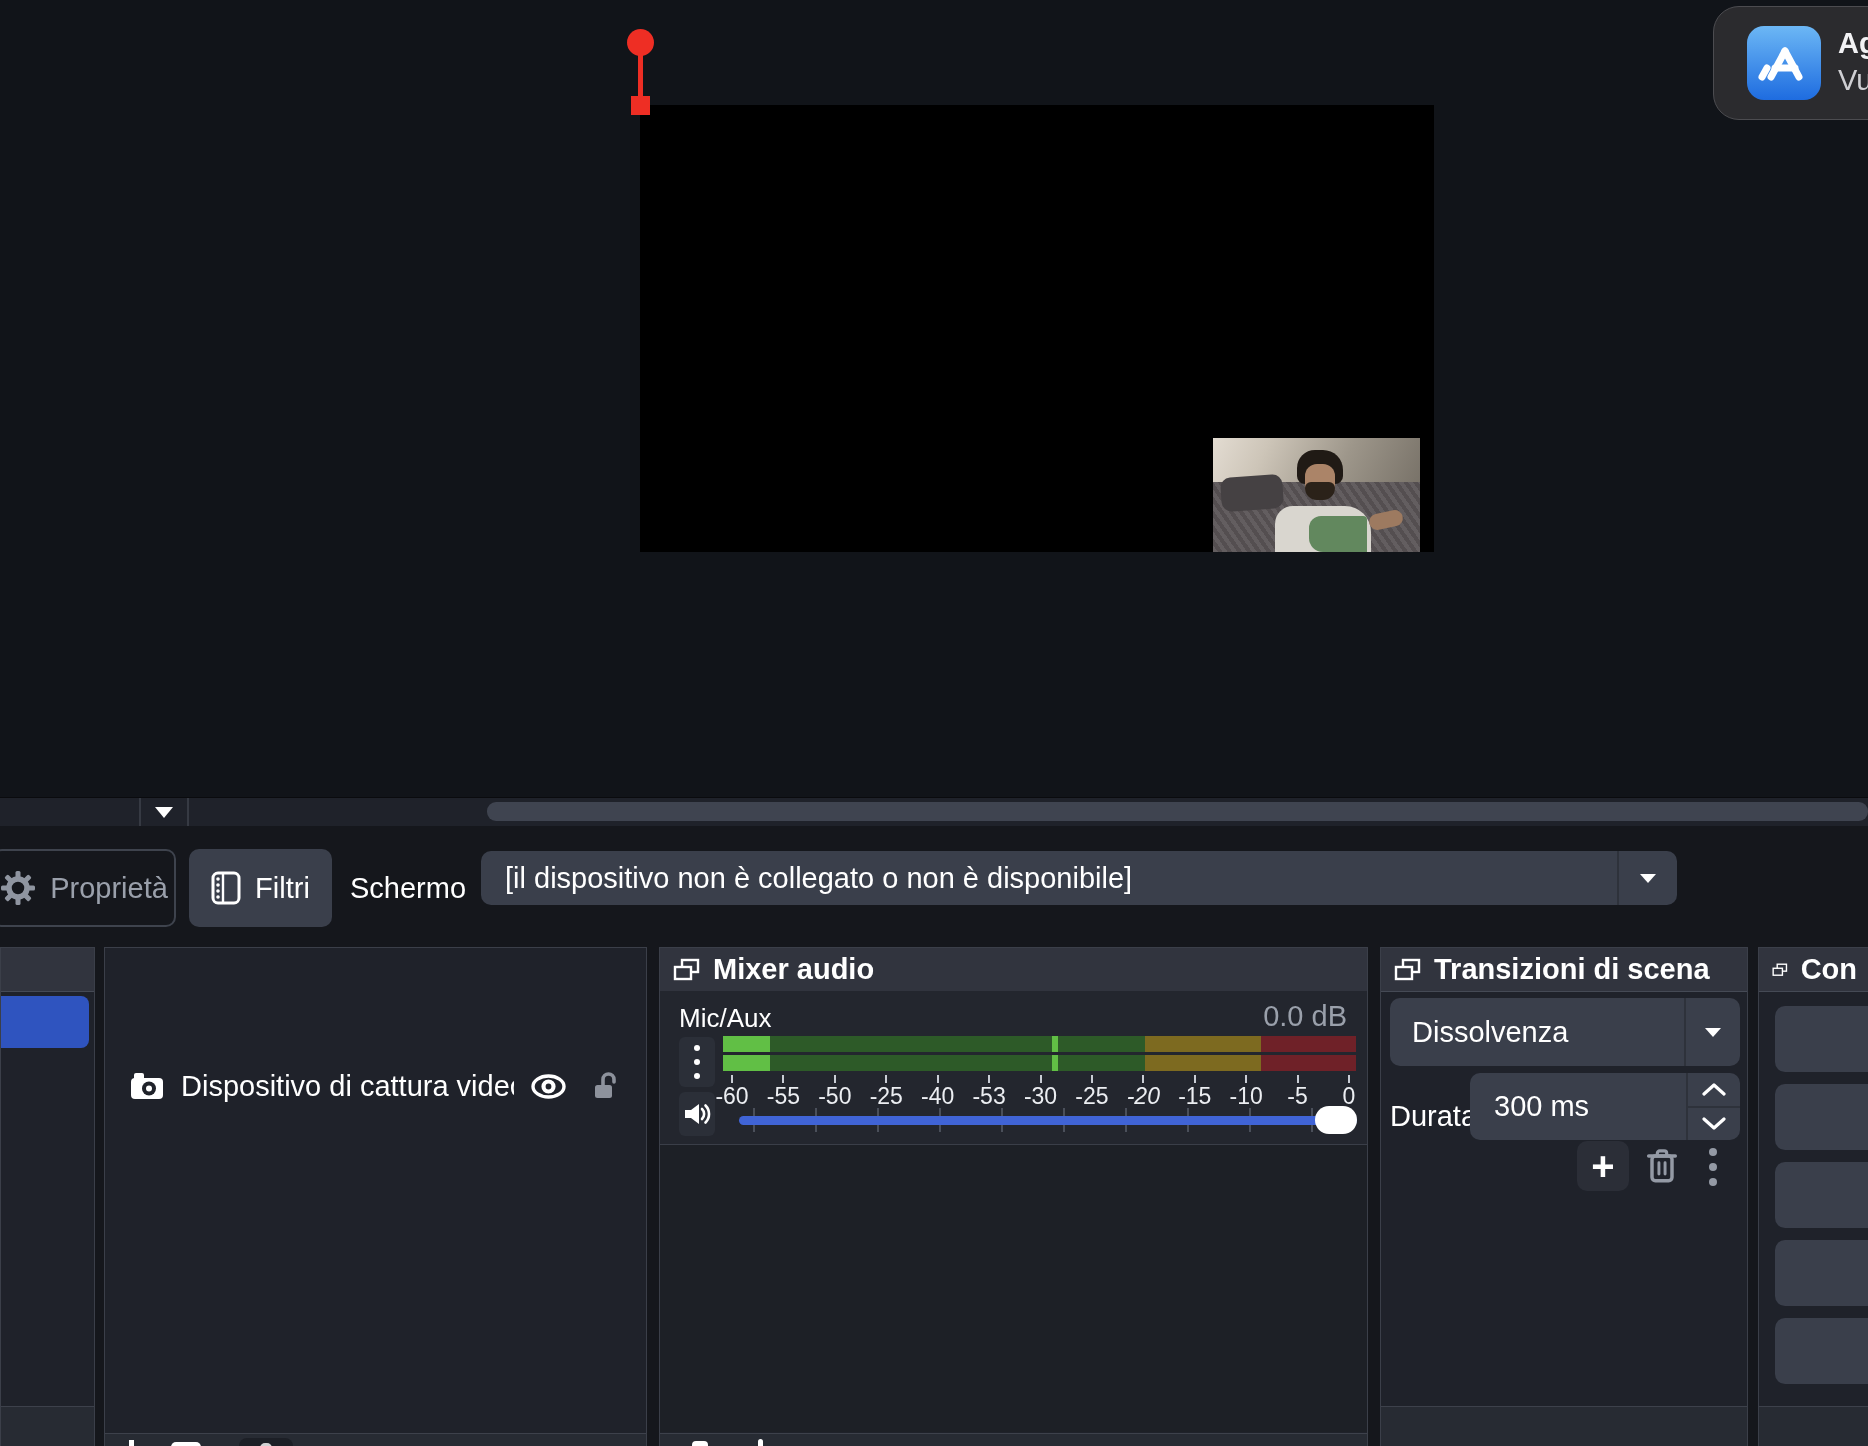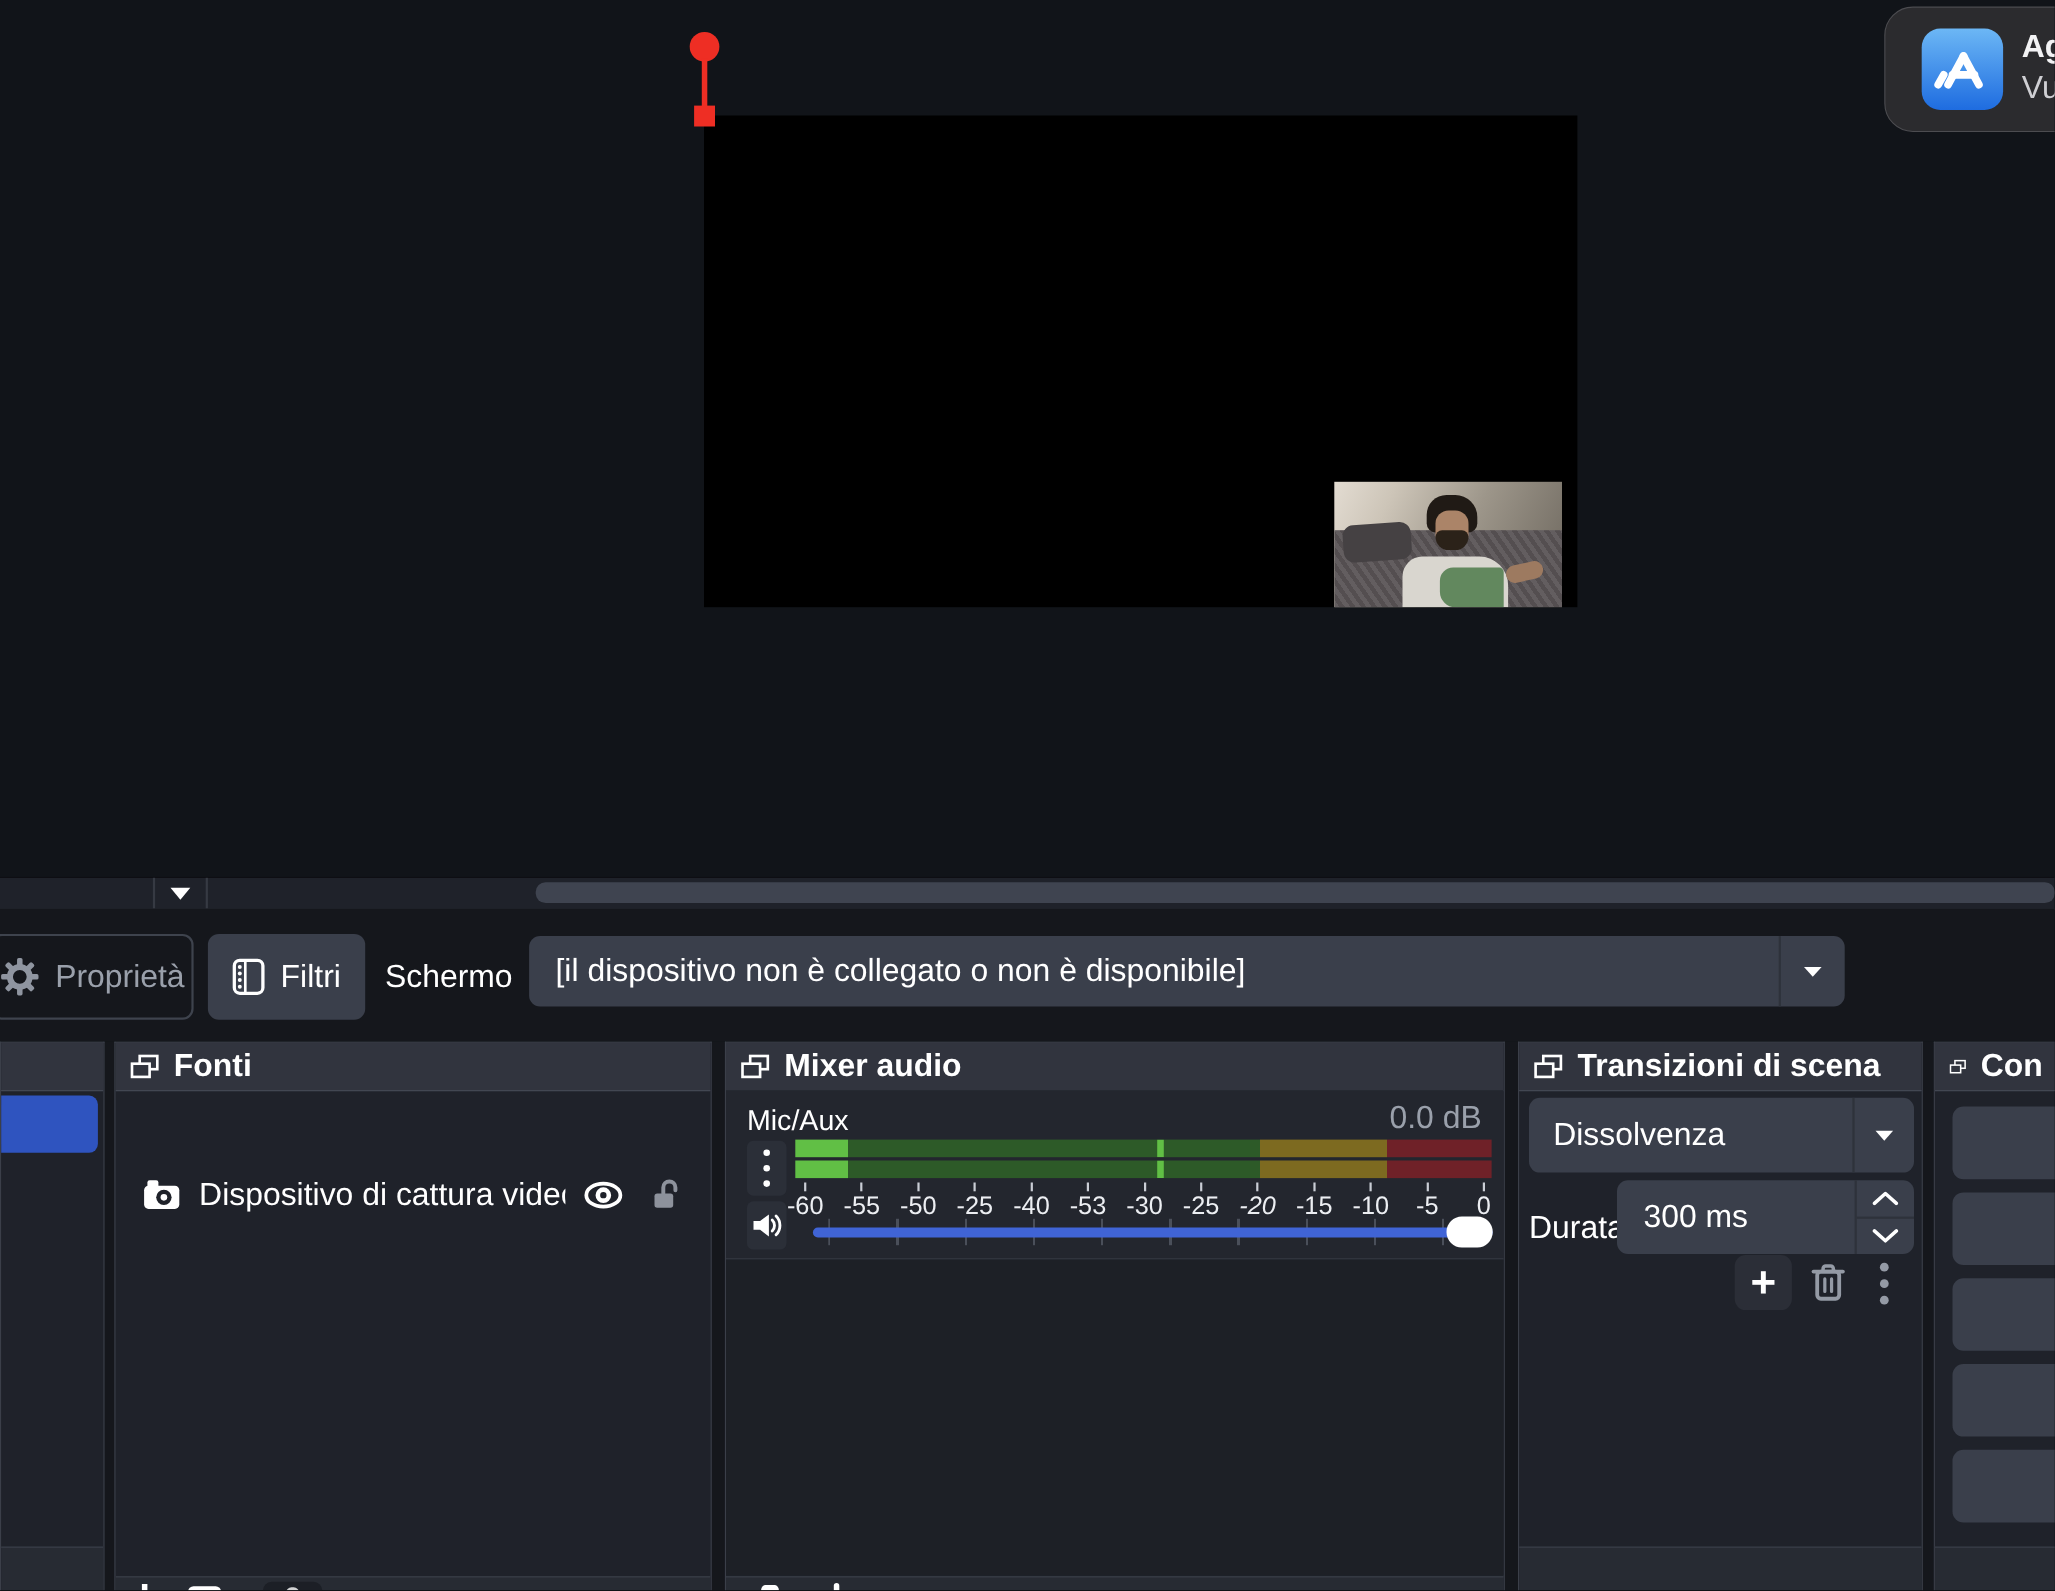--- a/index.html
+++ b/index.html
@@ -39,21 +39,21 @@
   .tri-down{width:0;height:0;border-left:9px solid transparent;border-right:9px solid transparent;border-top:11px solid #fff;}
   .tri-down.small{border-left-width:8px;border-right-width:8px;border-top-width:9px;}
   #hthumb{left:487px;top:4px;width:1381px;height:19px;background:#3f4450;border-radius:9px;}
 
   
   #propsrow{left:0;top:826px;width:1868px;height:121px;background:#15171c;}
   .tool-btn{position:absolute;top:23px;height:78px;border-radius:10px;display:flex;align-items:center;justify-content:center;gap:14px;font-size:29px;box-sizing:border-box;}
   #btn-properties{left:-8px;width:184px;border:2px solid #3e434d;color:#9aa0ab;background:transparent;}
   #btn-filters{left:189px;width:143px;background:#3a3f4b;color:#fff;}
   #lbl-source{left:344px;top:23px;width:128px;height:78px;display:flex;align-items:center;justify-content:center;color:#fff;font-size:29px;}
-  #combo-device{left:481px;top:25px;width:1196px;height:64px;background:#3a3f4b;border-radius:10px;display:flex;align-items:center;color:#fff;font-size:29px;}
+  #combo-device{left:481px;top:25px;width:1196px;height:54px;background:#3a3f4b;border-radius:10px;display:flex;align-items:center;color:#fff;font-size:29px;}
   #combo-device .txt{padding-left:24px;white-space:nowrap;overflow:hidden;}
   .combo-arrow-cell{position:absolute;right:0;top:0;height:100%;width:58px;border-left:2px solid #2e323b;display:flex;align-items:center;justify-content:center;}
 
   
   #dock{left:0;top:947px;width:1868px;height:499px;background:#15171c;}
   .panel{position:absolute;top:0;height:499px;background:#1f222a;border:1px solid #3b3f49;border-bottom:none;box-sizing:border-box;overflow:hidden;}
   .panel-header{position:absolute;left:0;top:0;right:0;height:43px;background:#31343e;border-bottom:1px solid #454a55;display:flex;align-items:center;gap:13px;padding:0 13px;color:#fff;font-size:29px;font-weight:bold;white-space:nowrap;}
   .panel-footer{position:absolute;left:0;right:0;bottom:0;background:#272b33;border-top:1px solid #3d414b;overflow:hidden;}
 
   #panel-scenes{left:0;width:95px;}
@@ -196,27 +196,20 @@
 
   <div class="abs" id="dock">
 
     <div class="panel" id="panel-scenes">
       <div class="panel-header"></div>
       <div id="scene-selected" style="background: rgb(47, 84, 191);"></div>
       <div class="panel-footer" style="top:458px"></div>
     </div>
 
     <div class="panel" id="panel-sources">
-      <div class="panel-header">
-        <svg width="27" height="24" viewBox="0 0 27 24">
-          <rect x="9" y="2" width="16" height="12" fill="none" stroke="#fff" stroke-width="2.4"></rect>
-          <rect x="2" y="9" width="16" height="12" fill="#31343e" stroke="#fff" stroke-width="2.4"></rect>
-        </svg>
-        <span>Fonti</span>
-      </div>
 
 
       <div class="src-row" id="src-row-1" style="top:112px">
         <svg width="36" height="30" viewBox="0 0 36 30">
           <rect x="2" y="7" width="32" height="21" rx="4" fill="#fff"></rect>
           <rect x="5" y="2" width="10" height="7" rx="2" fill="#fff"></rect>
           <circle cx="20" cy="17.5" r="7" fill="#1f222a"></circle>
           <circle cx="20" cy="17.5" r="3" fill="#fff"></circle>
         </svg>
         <span class="grow">Dispositivo di cattura video</span>

